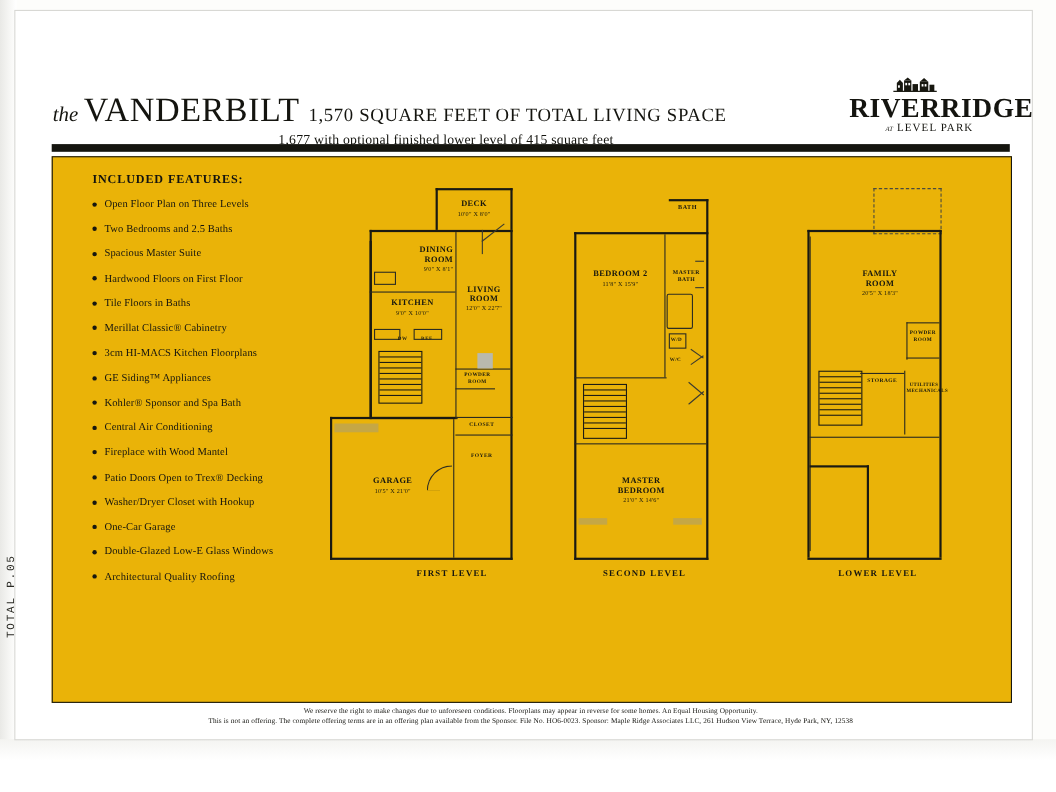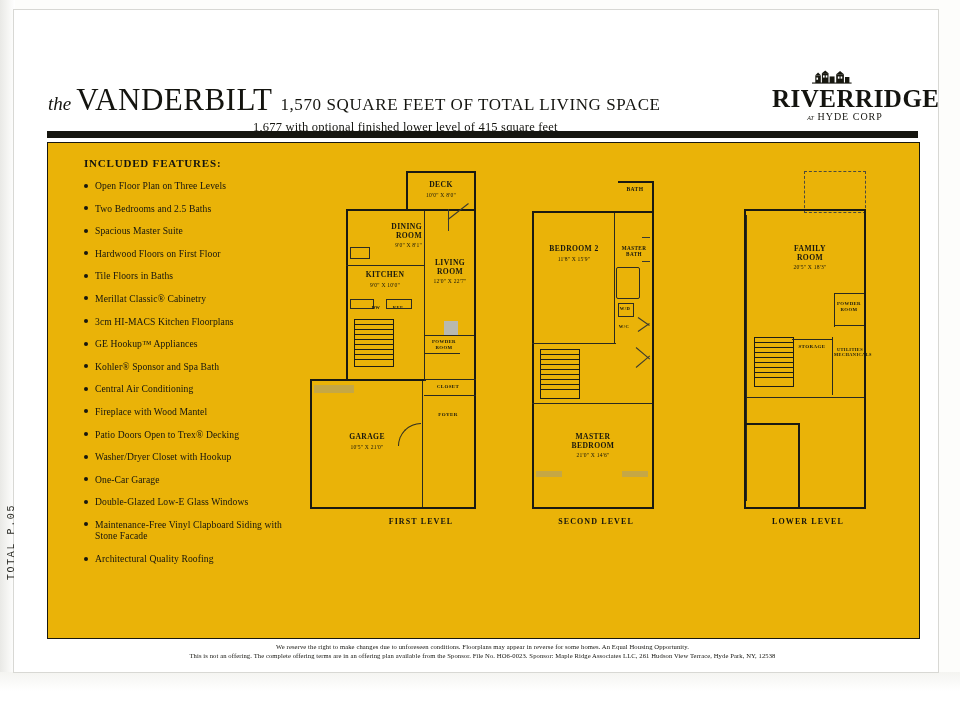--- a/index.html
+++ b/index.html
@@ -91,21 +91,21 @@
   .features li{
     font-size:9.6px;line-height:11.5px;margin-bottom:11.1px;
     padding-left:11px;position:relative;letter-spacing:0.1px;
   }
   .features li .bullet{
     position:absolute;left:0;top:3.5px;width:4px;height:4px;
     border-radius:50%;background:#17170f;
   }
 
   
-  .plans{position:absolute;left:250px;top:0;width:620px;height:495px;}
+  .plans{position:absolute;left:240px;top:0;width:620px;height:495px;}
   .plan{position:absolute;}
   .wall{position:absolute;background:#1a1a12;}
   .walll{position:absolute;background:#2a2a20;}
   .roomlabel{
     position:absolute;text-align:center;font-size:7.6px;line-height:8.6px;
     letter-spacing:0.4px;font-variant:small-caps;font-weight:bold;
     color:#17170f;
   }
   .roomlabel .dim{
     display:block;font-size:5.6px;letter-spacing:0.2px;font-weight:normal;
@@ -181,47 +181,46 @@
         <rect x="8" y="14" width="3" height="4"></rect>
         <rect x="47" y="12" width="3" height="4"></rect>
         <rect x="52" y="12" width="3" height="4"></rect>
       </g>
     </svg>
     <div class="rr">
       <span class="tall">RIVER</span><span class="tall">RIDGE</span>
     </div>
     <div class="hp">
       <span class="at">at</span>
-      <span>HYDE CORP</span>
+      <span>LEVEL PARK</span>
     </div>
   </div>
 
   <div class="rule"></div>
 
   <div class="box">
 
     <div class="features">
       <div class="title">INCLUDED FEATURES:</div>
       <ul>
         <li><span class="bullet"></span><span>Open Floor Plan on Three Levels</span></li>
         <li><span class="bullet"></span><span>Two Bedrooms and 2.5 Baths</span></li>
         <li><span class="bullet"></span><span>Spacious Master Suite</span></li>
         <li><span class="bullet"></span><span>Hardwood Floors on First Floor</span></li>
         <li><span class="bullet"></span><span>Tile Floors in Baths</span></li>
         <li><span class="bullet"></span><span>Merillat Classic® Cabinetry</span></li>
         <li><span class="bullet"></span><span>3cm HI-MACS Kitchen Floorplans</span></li>
-        <li><span class="bullet"></span><span>GE Hookup™ Appliances</span></li>
+        <li><span class="bullet"></span><span>GE Siding™ Appliances</span></li>
         <li><span class="bullet"></span><span>Kohler® Sponsor and Spa Bath</span></li>
         <li><span class="bullet"></span><span>Central Air Conditioning</span></li>
         <li><span class="bullet"></span><span>Fireplace with Wood Mantel</span></li>
         <li><span class="bullet"></span><span>Patio Doors Open to Trex® Decking</span></li>
         <li><span class="bullet"></span><span>Washer/Dryer Closet with Hookup</span></li>
         <li><span class="bullet"></span><span>One-Car Garage</span></li>
         <li><span class="bullet"></span><span>Double-Glazed Low-E Glass Windows</span></li>
-        <li><span class="bullet"></span><span>Maintenance-Free Vinyl Clapboard Siding with Stone Facade</span></li>
         <li><span class="bullet"></span><span>Architectural Quality Roofing</span></li>
       </ul>
     </div>
 
     <div class="plans">
 
       <div class="plan" style="left:0px;top:28px;width:200px;height:420px;">
 
         <div class="wall" style="left:108px;top:0px;width:70px;height:1.5px;"></div>
         <div class="wall" style="left:108px;top:0px;width:1.5px;height:38px;"></div>

